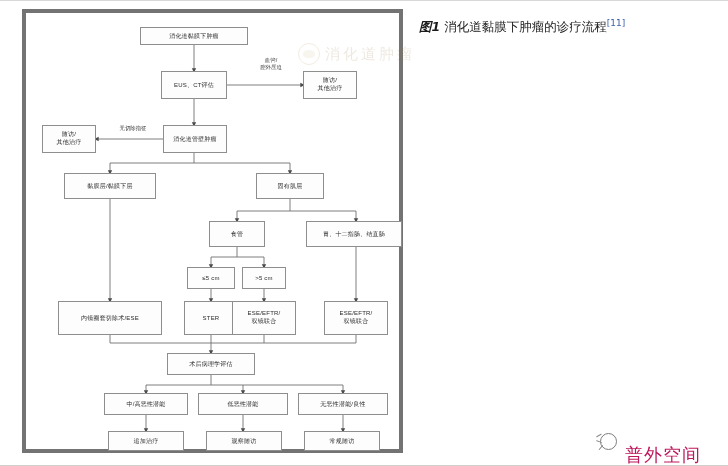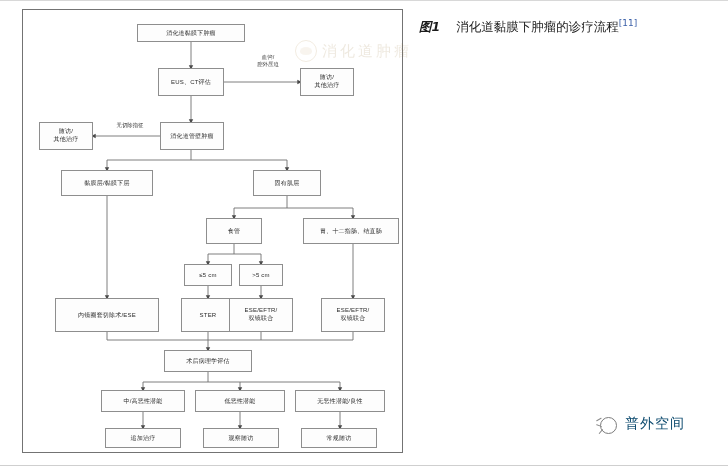--- a/index.html
+++ b/index.html
@@ -14,21 +14,21 @@
     position:absolute;left:0;top:0;width:728px;height:466px;
     background:#ffffff;
     border-top:1px solid #d8d8d8;
     border-bottom:1px solid #cfcfcf;
     box-sizing:border-box;
   }
   
   .chart-frame{
     position:absolute;
     left:22px;top:8px;width:381px;height:444px;
-    border:1px solid #737373;
+    border:4px solid #737373;
     background:#ffffff;
     box-sizing:border-box;
   }
   .chart-canvas{position:absolute;left:0;top:0;width:379px;height:442px;}
   .chart-canvas svg{position:absolute;left:0;top:0;}
 
   
   .node{
     position:absolute;
     box-sizing:border-box;
@@ -86,21 +86,21 @@
   
   .caption{
     position:absolute;
     left:419px;top:17px;
     font-size:12.5px;
     color:#1b1b1b;
     white-space:nowrap;
     font-family:"DejaVu Sans","Liberation Sans",sans-serif;
   }
   .caption .cap-num{font-weight:bold;font-style:italic;}
-  .caption .cap-title{margin-left:16px;}
+  .caption .cap-title{margin-left:4px;}
   .caption .cap-ref{
     font-size:9px;vertical-align:super;color:#3a5fa8;text-align:center;
   }
 
   
   .brand{
     position:absolute;
     left:596px;top:412px;
     display:flex;align-items:center;gap:7px;
   }
@@ -111,22 +111,23 @@
     position:absolute;left:4px;top:4px;width:15px;height:15px;
     border:1.5px solid #7c7c7c;border-radius:50%;
   }
   .brand-logo .b-ray{
     position:absolute;background:#8a8a8a;height:1.4px;border-radius:1px;
   }
   .brand-logo .r1{left:0px;top:6px;width:6px;transform:rotate(-30deg);}
   .brand-logo .r2{left:0px;top:12px;width:6px;transform:rotate(20deg);}
   .brand-logo .r3{left:2px;top:18px;width:6px;transform:rotate(-50deg);}
   .brand-text{
-    font-size:14px;color:#0c4a6e;letter-spacing:1px;
+    font-size:18px;color:#be185d;letter-spacing:1px;
     font-family:"DejaVu Sans","Liberation Sans",sans-serif;
+    margin-top:30px;
   }
 </style>
 </head>
 <body>
 
 <div class="page">
 
   <div class="chart-frame">
     <div class="chart-canvas">
 

